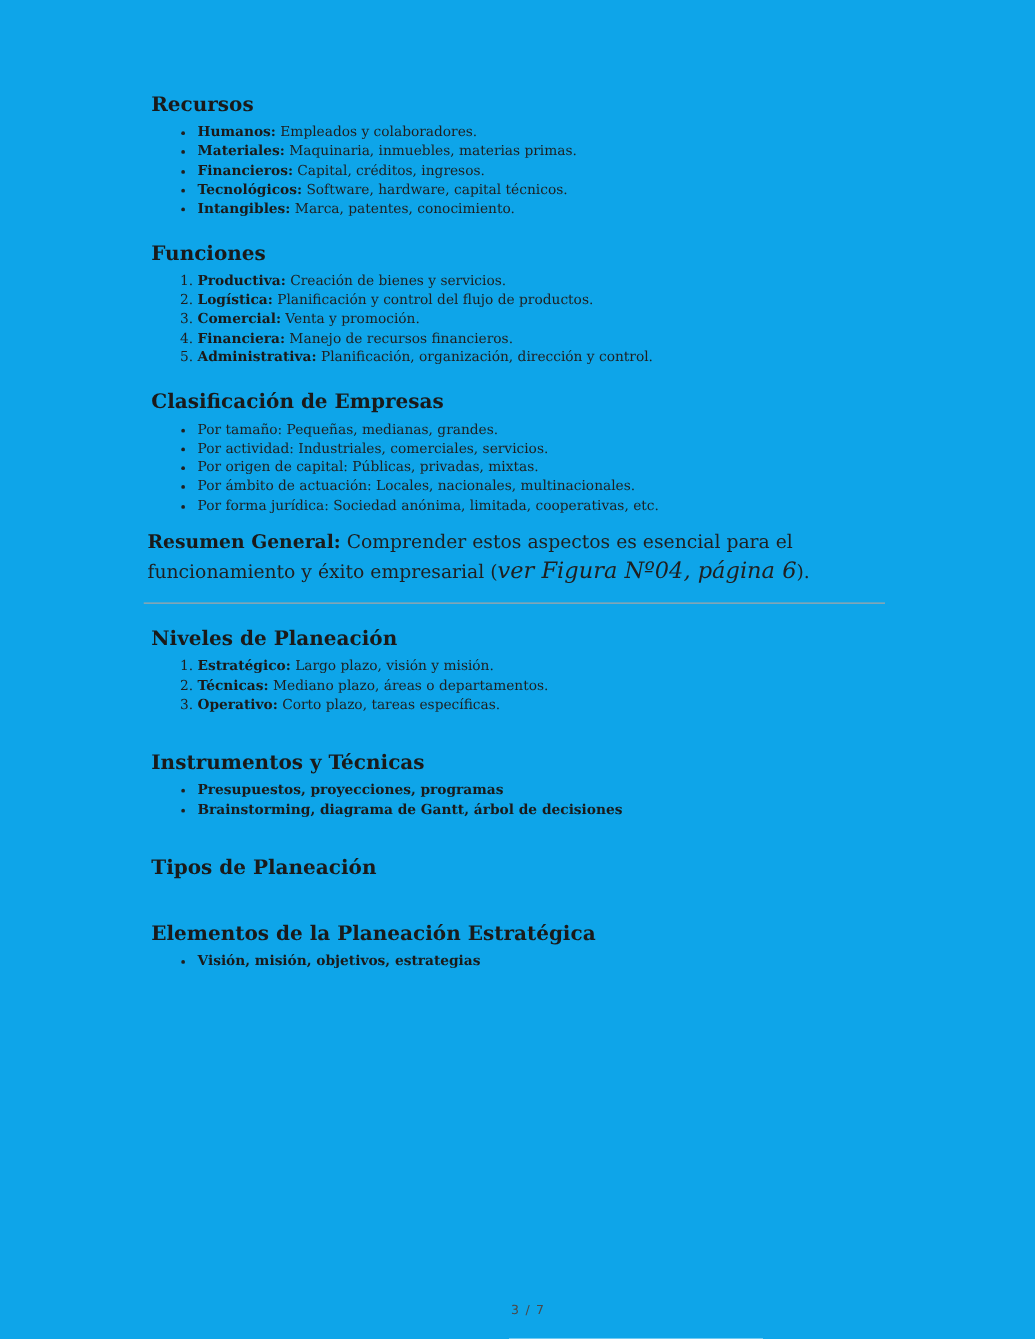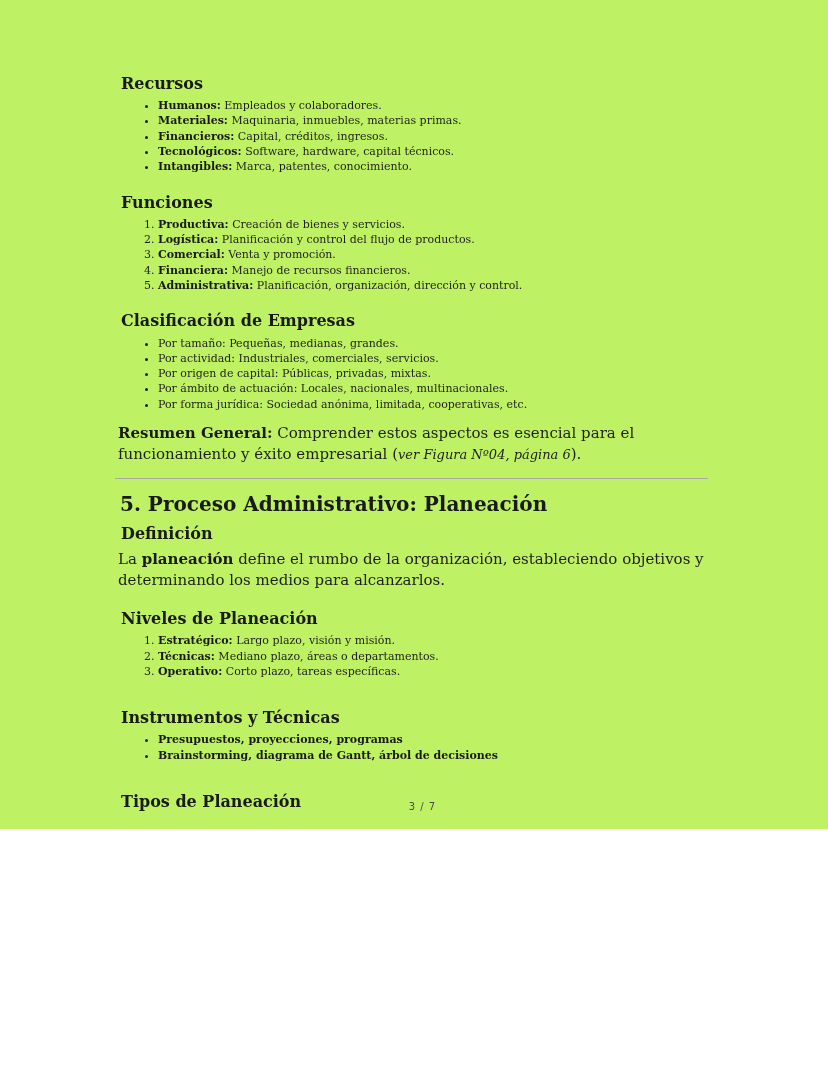--- a/index.html
+++ b/index.html
@@ -3,23 +3,23 @@
 <meta charset="utf-8">
 <style>
   html, body {
     margin: 0;
     padding: 0;
     background: #ffffff;
   }
   .page {
     position: relative;
     width: 828px;
-    height: 829px;
+    height: 1071px;
     margin: 0 auto;
-    background: #bef264;
+    background: #0ea5e9;
     font-family: "DejaVu Serif", "Liberation Serif", serif;
     color: #1f1f1f;
     box-sizing: border-box;
     overflow: hidden;
   }
   .content {
     padding: 56px 120px 0 118px;
   }
   h2 {
     font-size: 20px;
@@ -46,21 +46,21 @@
     margin: 0 0 1px 0;
   }
   p {
     font-size: 15px;
     line-height: 1.4;
     margin: 0;
     max-width: 588px;
   }
   b { color: #1a1a1a; }
   .ref {
-    font-size: 13px;
+    font-size: 18px;
   }
   .divider {
     border: none;
     border-top: 1.5px solid #a6a6a6;
     margin: 13px 0 10px -3px;
   }
   .spacer-sm { height: 10px; }
   .footer {
     position: absolute;
     left: 0;
@@ -112,25 +112,20 @@
         <li><span>Por forma jurídica: Sociedad anónima, limitada, cooperativas, etc.</span></li>
       </ul>
     </section>
 
     <div class="spacer-sm"></div>
 
     <p><b>Resumen General:</b><span> Comprender estos aspectos es esencial para el funcionamiento y éxito empresarial (</span><em class="ref">ver Figura Nº04, página 6</em><span>).</span></p>
 
     <hr class="divider">
 
-    <section>
-      <h2>5. Proceso Administrativo: Planeación</h2>
-      <h3 class="tight">Definición</h3>
-      <p><span>La </span><b>planeación</b><span> define el rumbo de la organización, estableciendo objetivos y determinando los medios para alcanzarlos.</span></p>
-    </section>
 
     <section>
       <h3>Niveles de Planeación</h3>
       <ol>
         <li><b>Estratégico:</b><span> Largo plazo, visión y misión.</span></li>
         <li><b>Técnicas:</b><span> Mediano plazo, áreas o departamentos.</span></li>
         <li><b>Operativo:</b><span> Corto plazo, tareas específicas.</span></li>
       </ol>
     </section>
 

